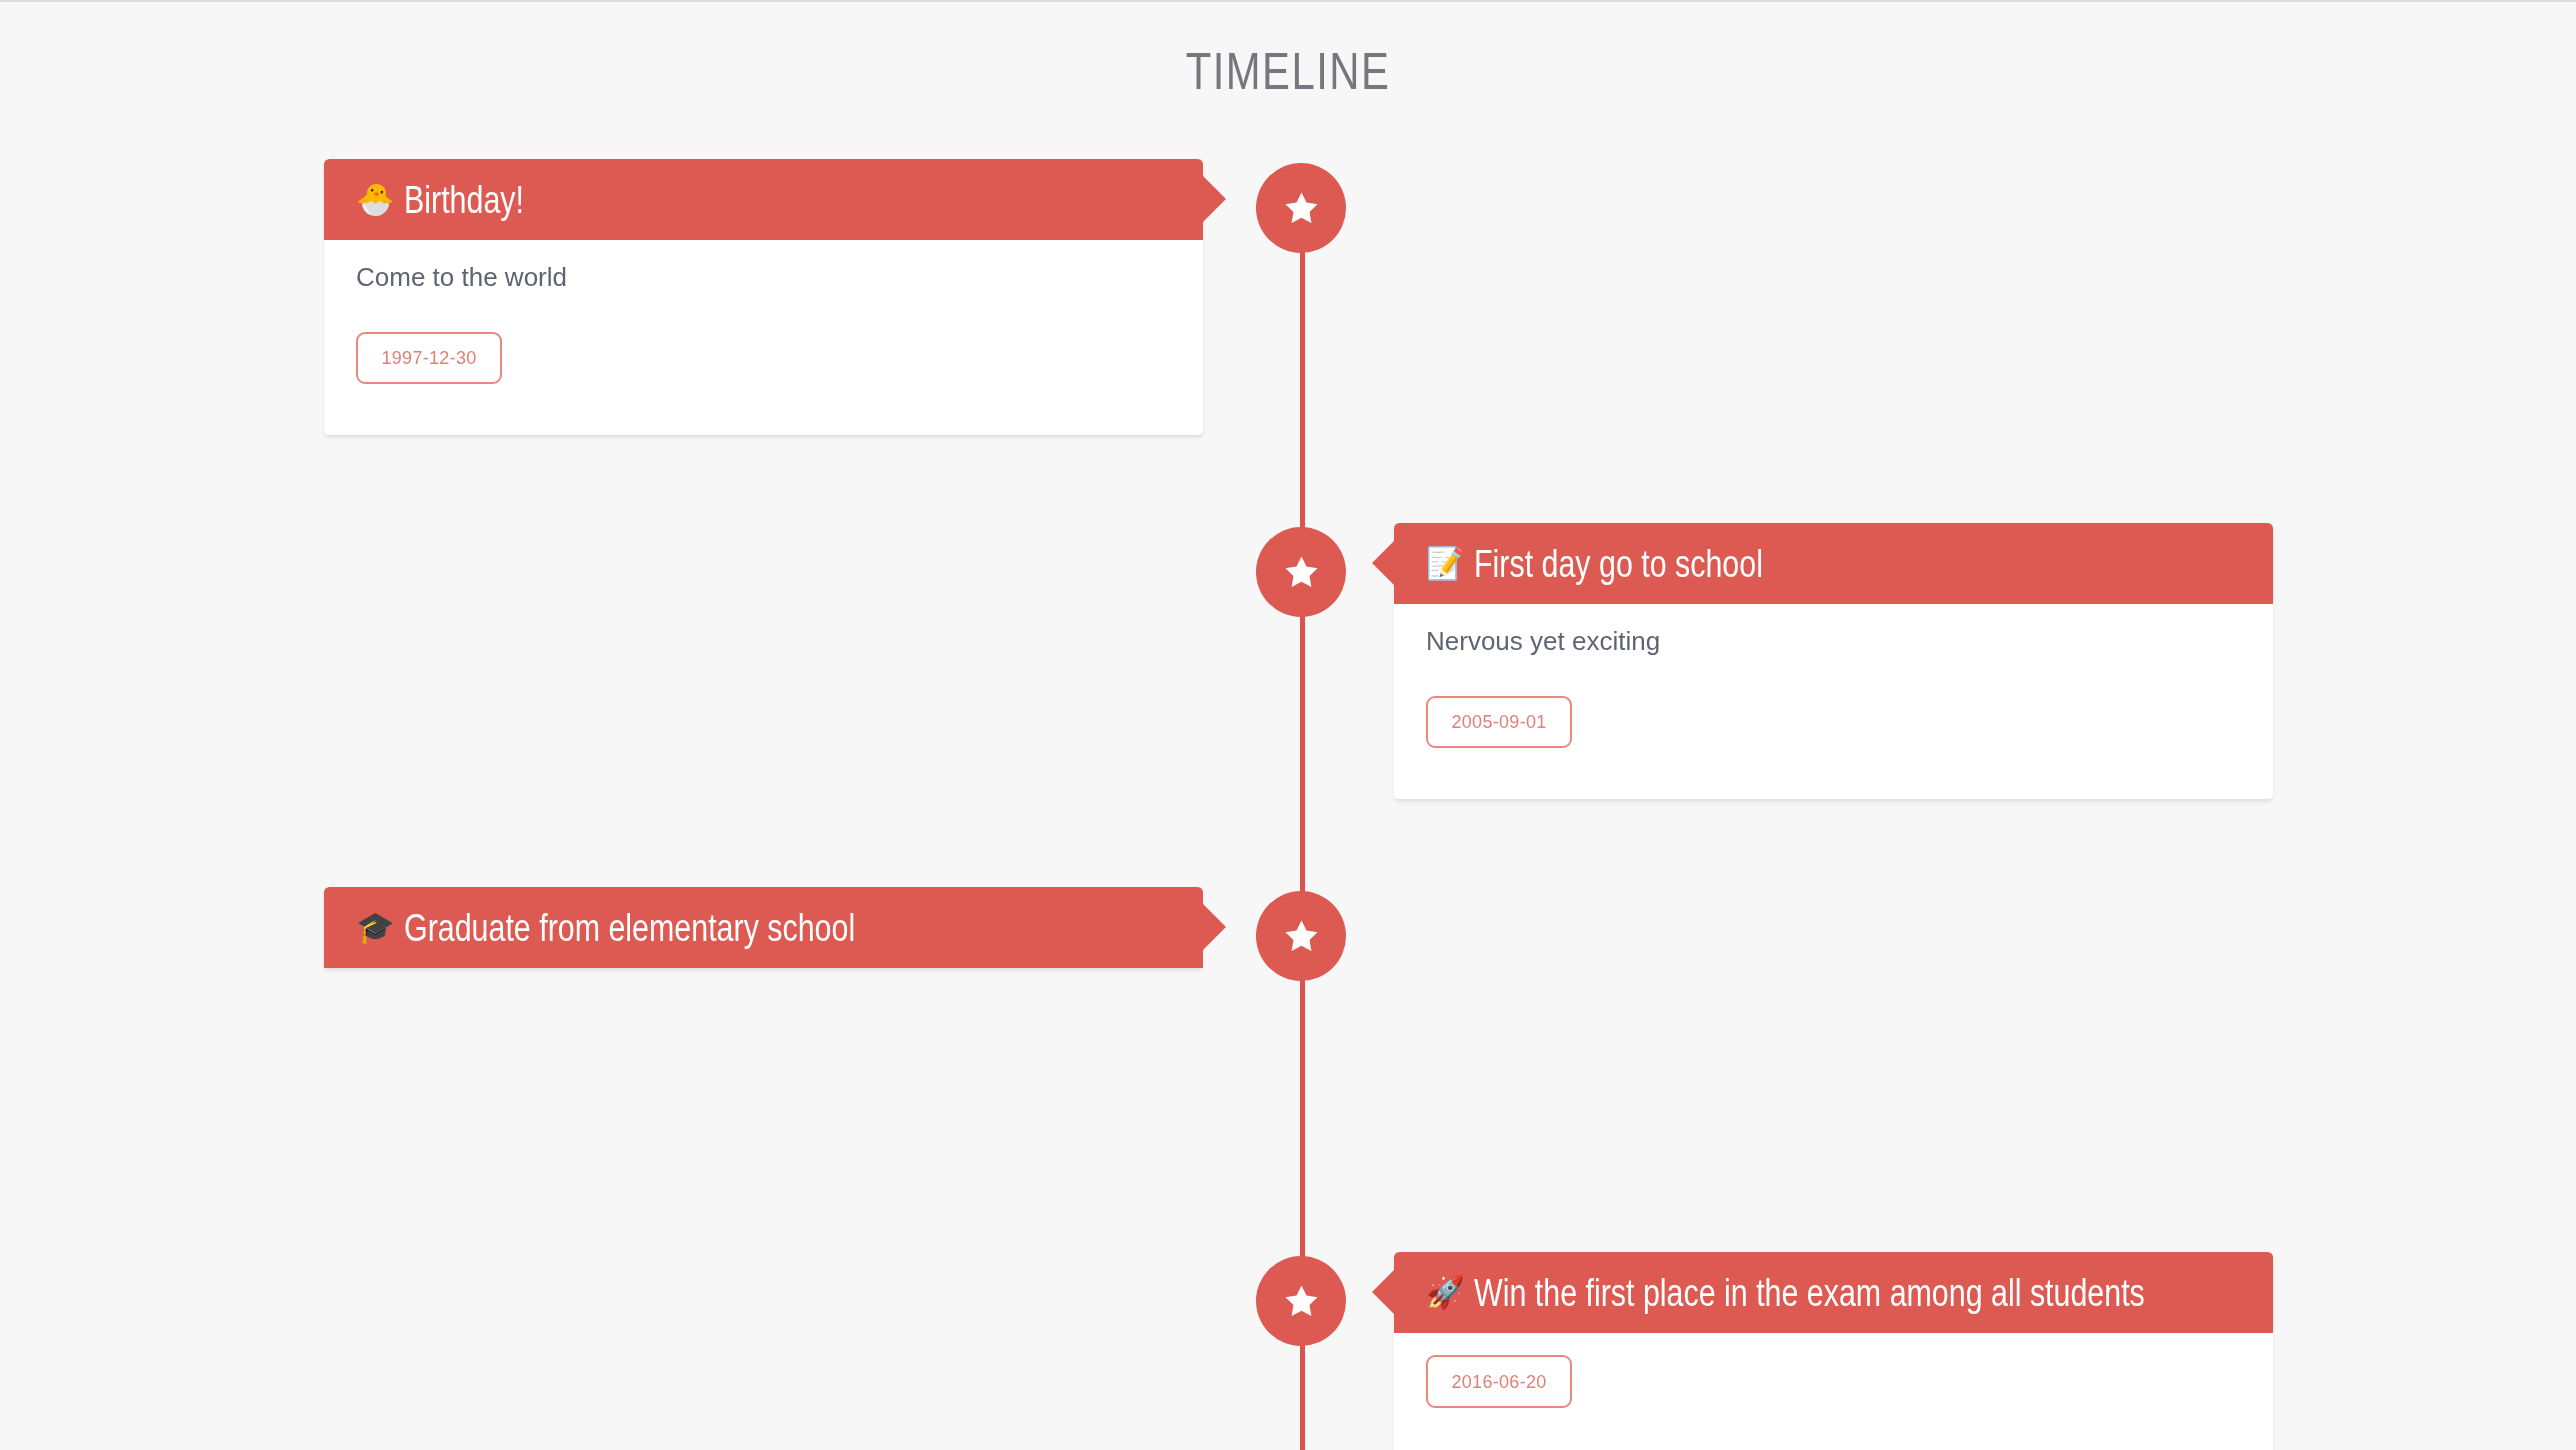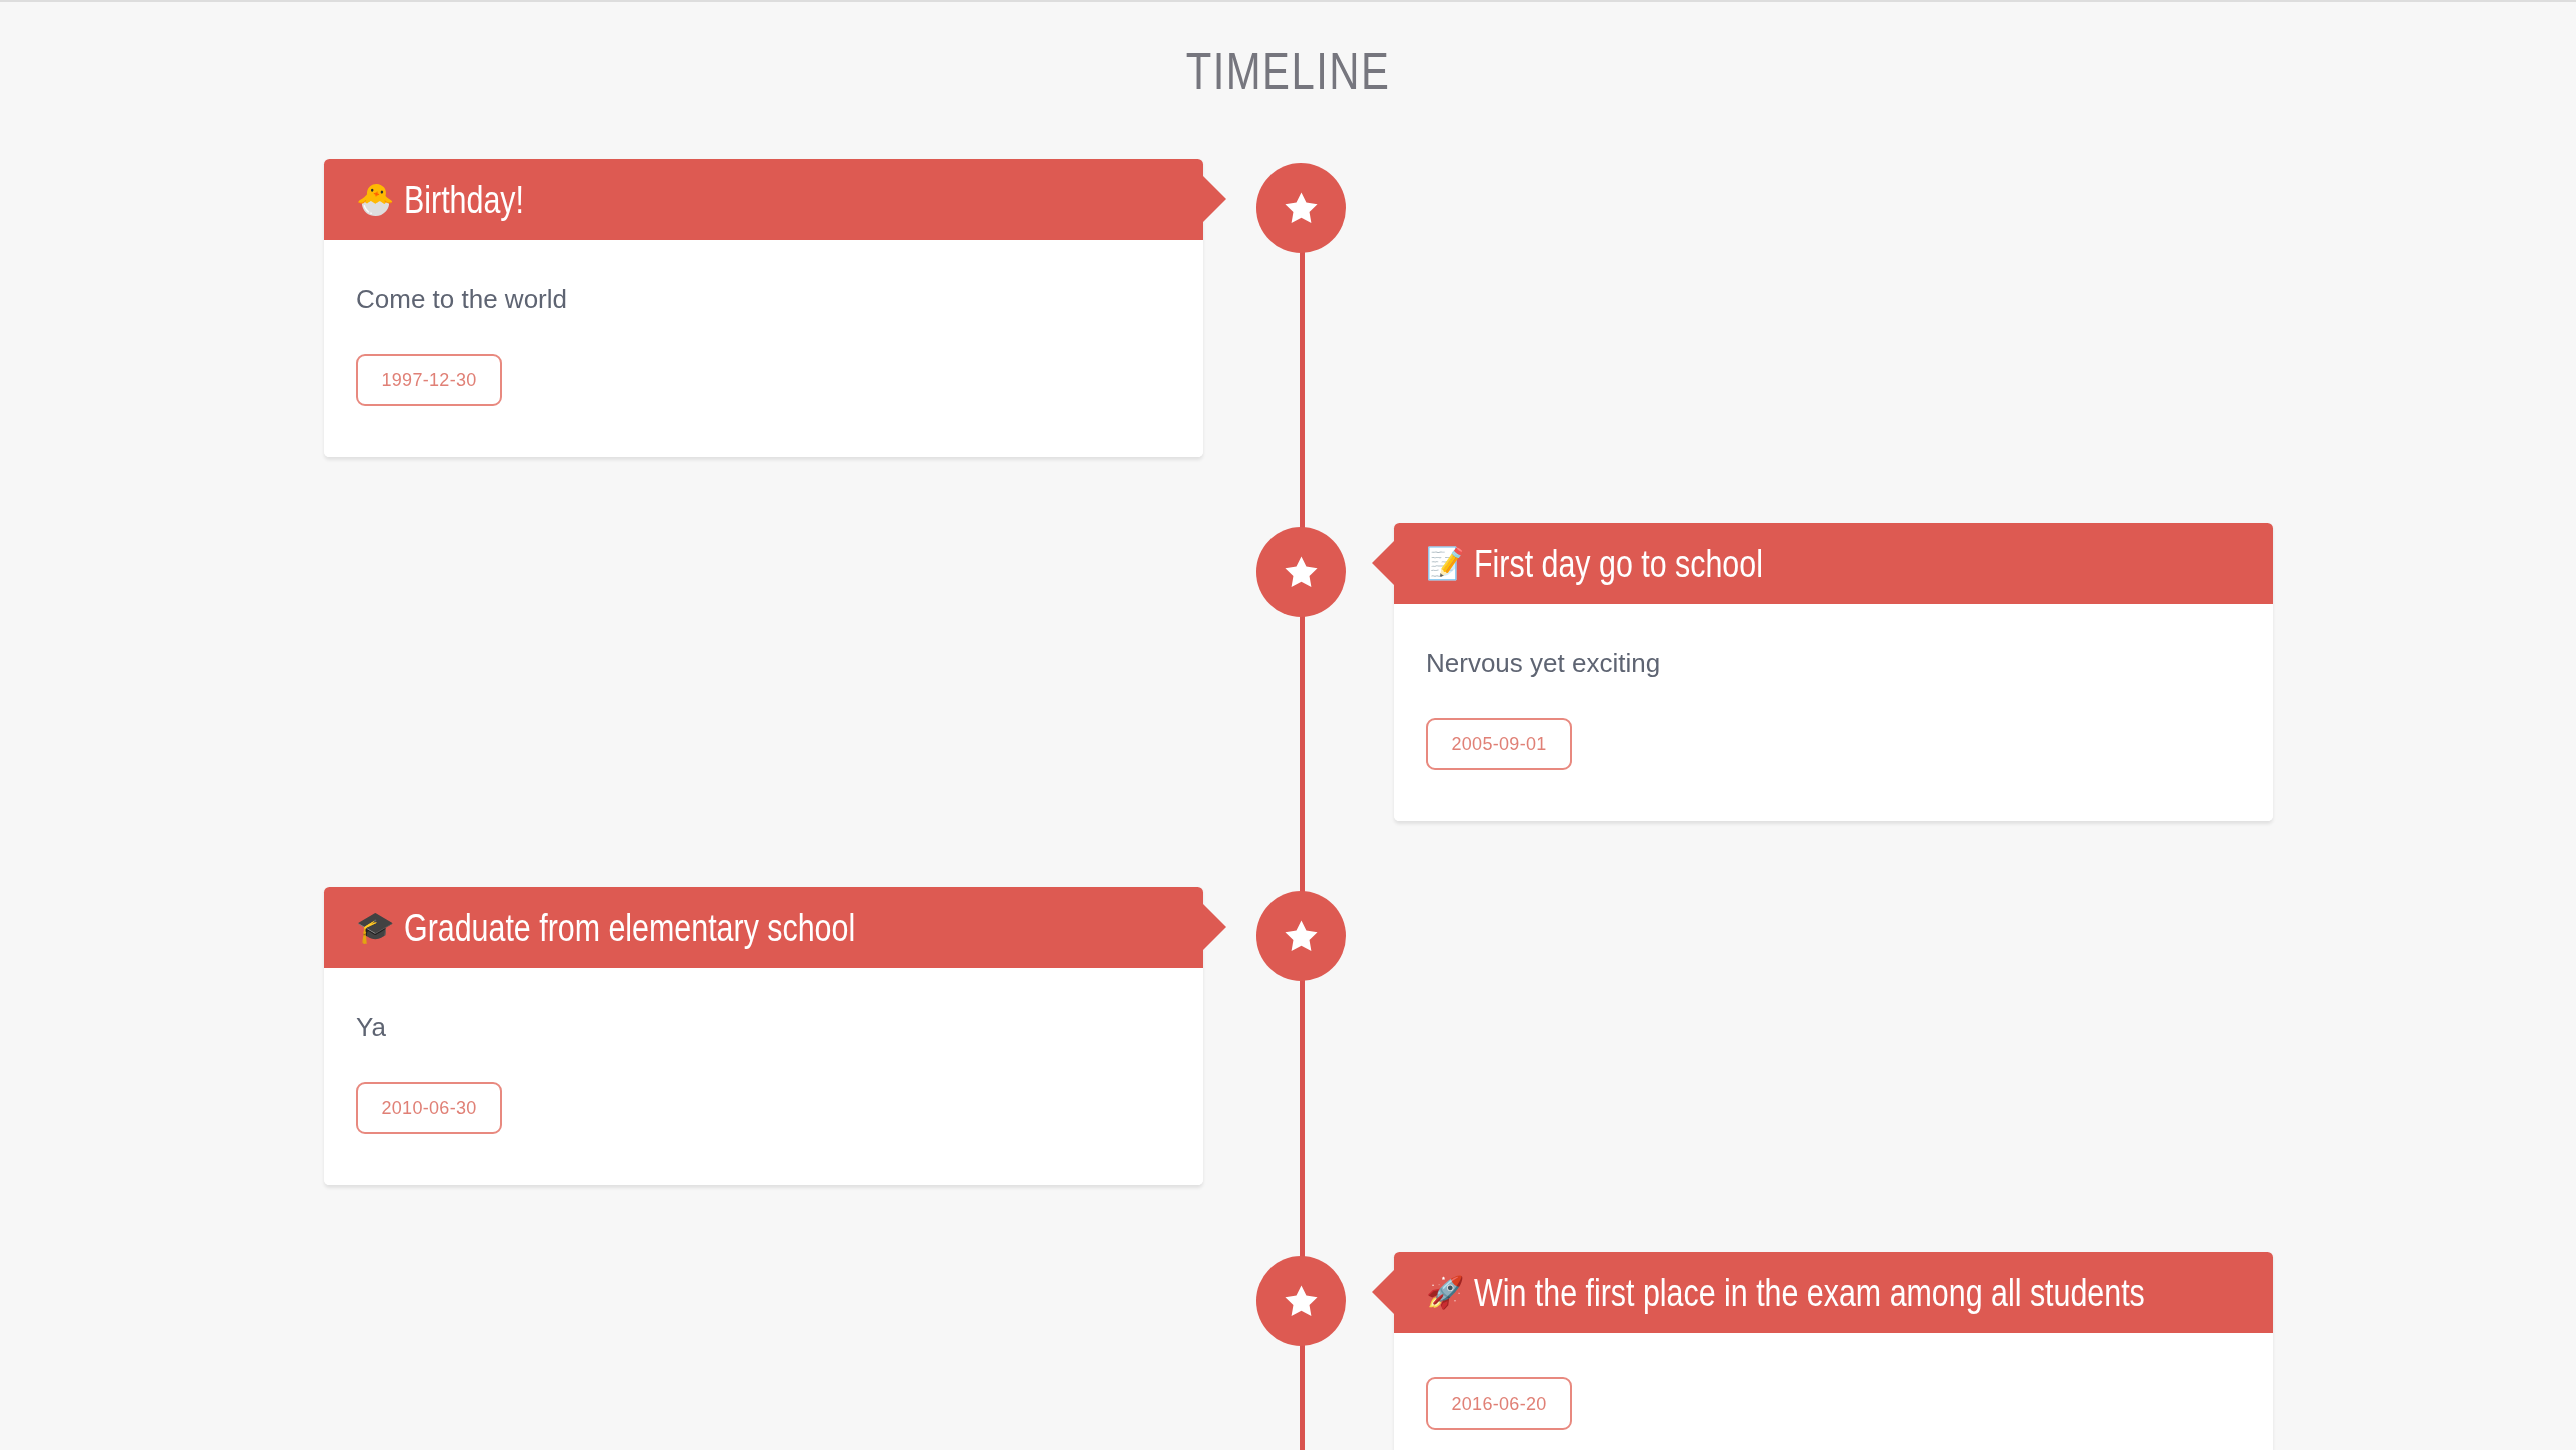--- a/index.html
+++ b/index.html
@@ -128,21 +128,21 @@
     margin-top: -23.5px;
     border-left: 23.5px solid #dd5a52;
   }
   .tl-card.right .tl-arrow {
     left: -22.5px;
     margin-top: -23.5px;
     border-right: 23.5px solid #dd5a52;
   }
 
   .tl-card-body {
-    padding: 44px 32px 51px 32px;
+    padding: 22px 32px 51px 32px;
     border-radius: 0 0 5.4px 5.4px;
     background: #ffffff;
   }
 
   .tl-desc {
     font-size: 26px;
     color: #5e6472;
     line-height: 1.2;
     margin-bottom: 38px;
     font-family: "Liberation Sans", sans-serif;
@@ -213,24 +213,20 @@
       <svg viewBox="0 0 24 24" aria-hidden="true">
         <path fill="#ffffff" d="M12 2.6l2.9 5.9 6.5.95-4.7 4.6 1.1 6.45L12 17.45 6.2 20.5l1.1-6.45L2.6 9.45l6.5-.95z"></path>
       </svg>
     </div>
     <div class="tl-card left" style="top:-3.6px;">
       <div class="tl-card-header">
         <span class="tl-emoji">🎓</span>
         <span class="tl-title">Graduate from elementary school</span>
         <span class="tl-arrow"></span>
       </div>
-      <div class="tl-card-body">
-        <div class="tl-desc">Ya</div>
-        <span class="tl-date">2010-06-30</span>
-      </div>
     </div>
   </div>
 
   <div class="tl-row" style="top:1254px;">
     <div class="tl-marker" style="top:0px;">
       <svg viewBox="0 0 24 24" aria-hidden="true">
         <path fill="#ffffff" d="M12 2.6l2.9 5.9 6.5.95-4.7 4.6 1.1 6.45L12 17.45 6.2 20.5l1.1-6.45L2.6 9.45l6.5-.95z"></path>
       </svg>
     </div>
     <div class="tl-card right" style="top:-3.6px;">

